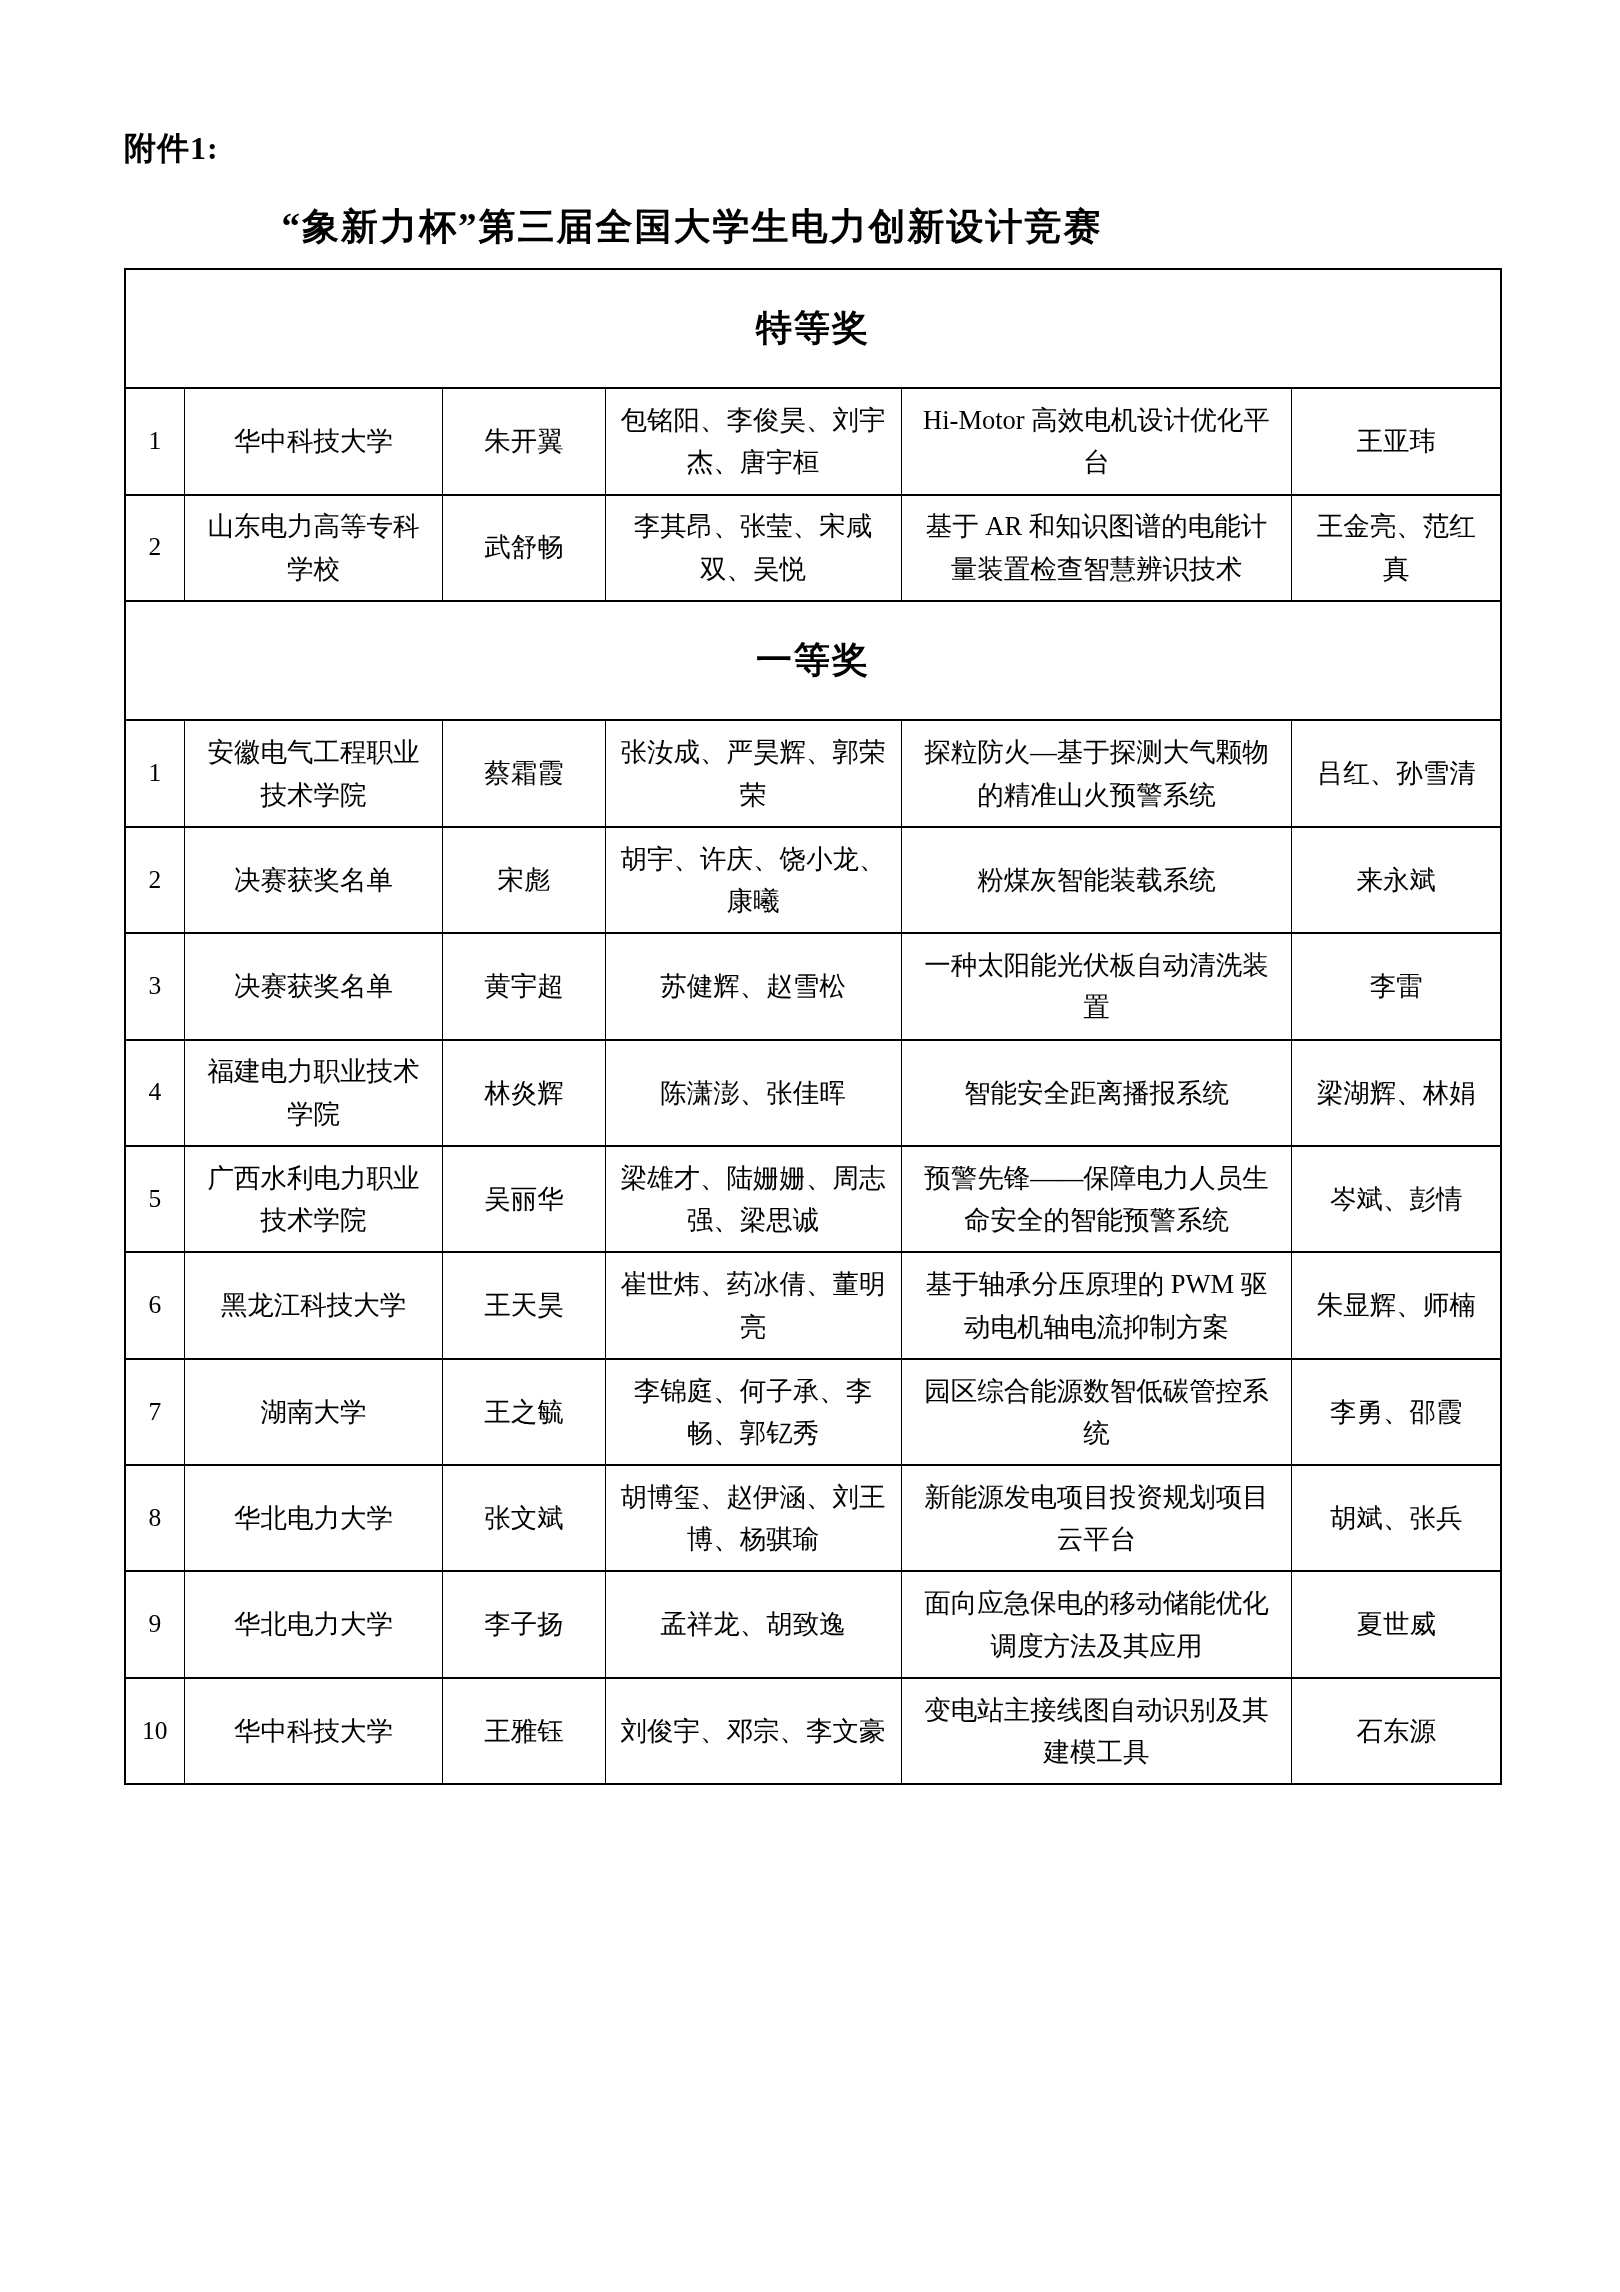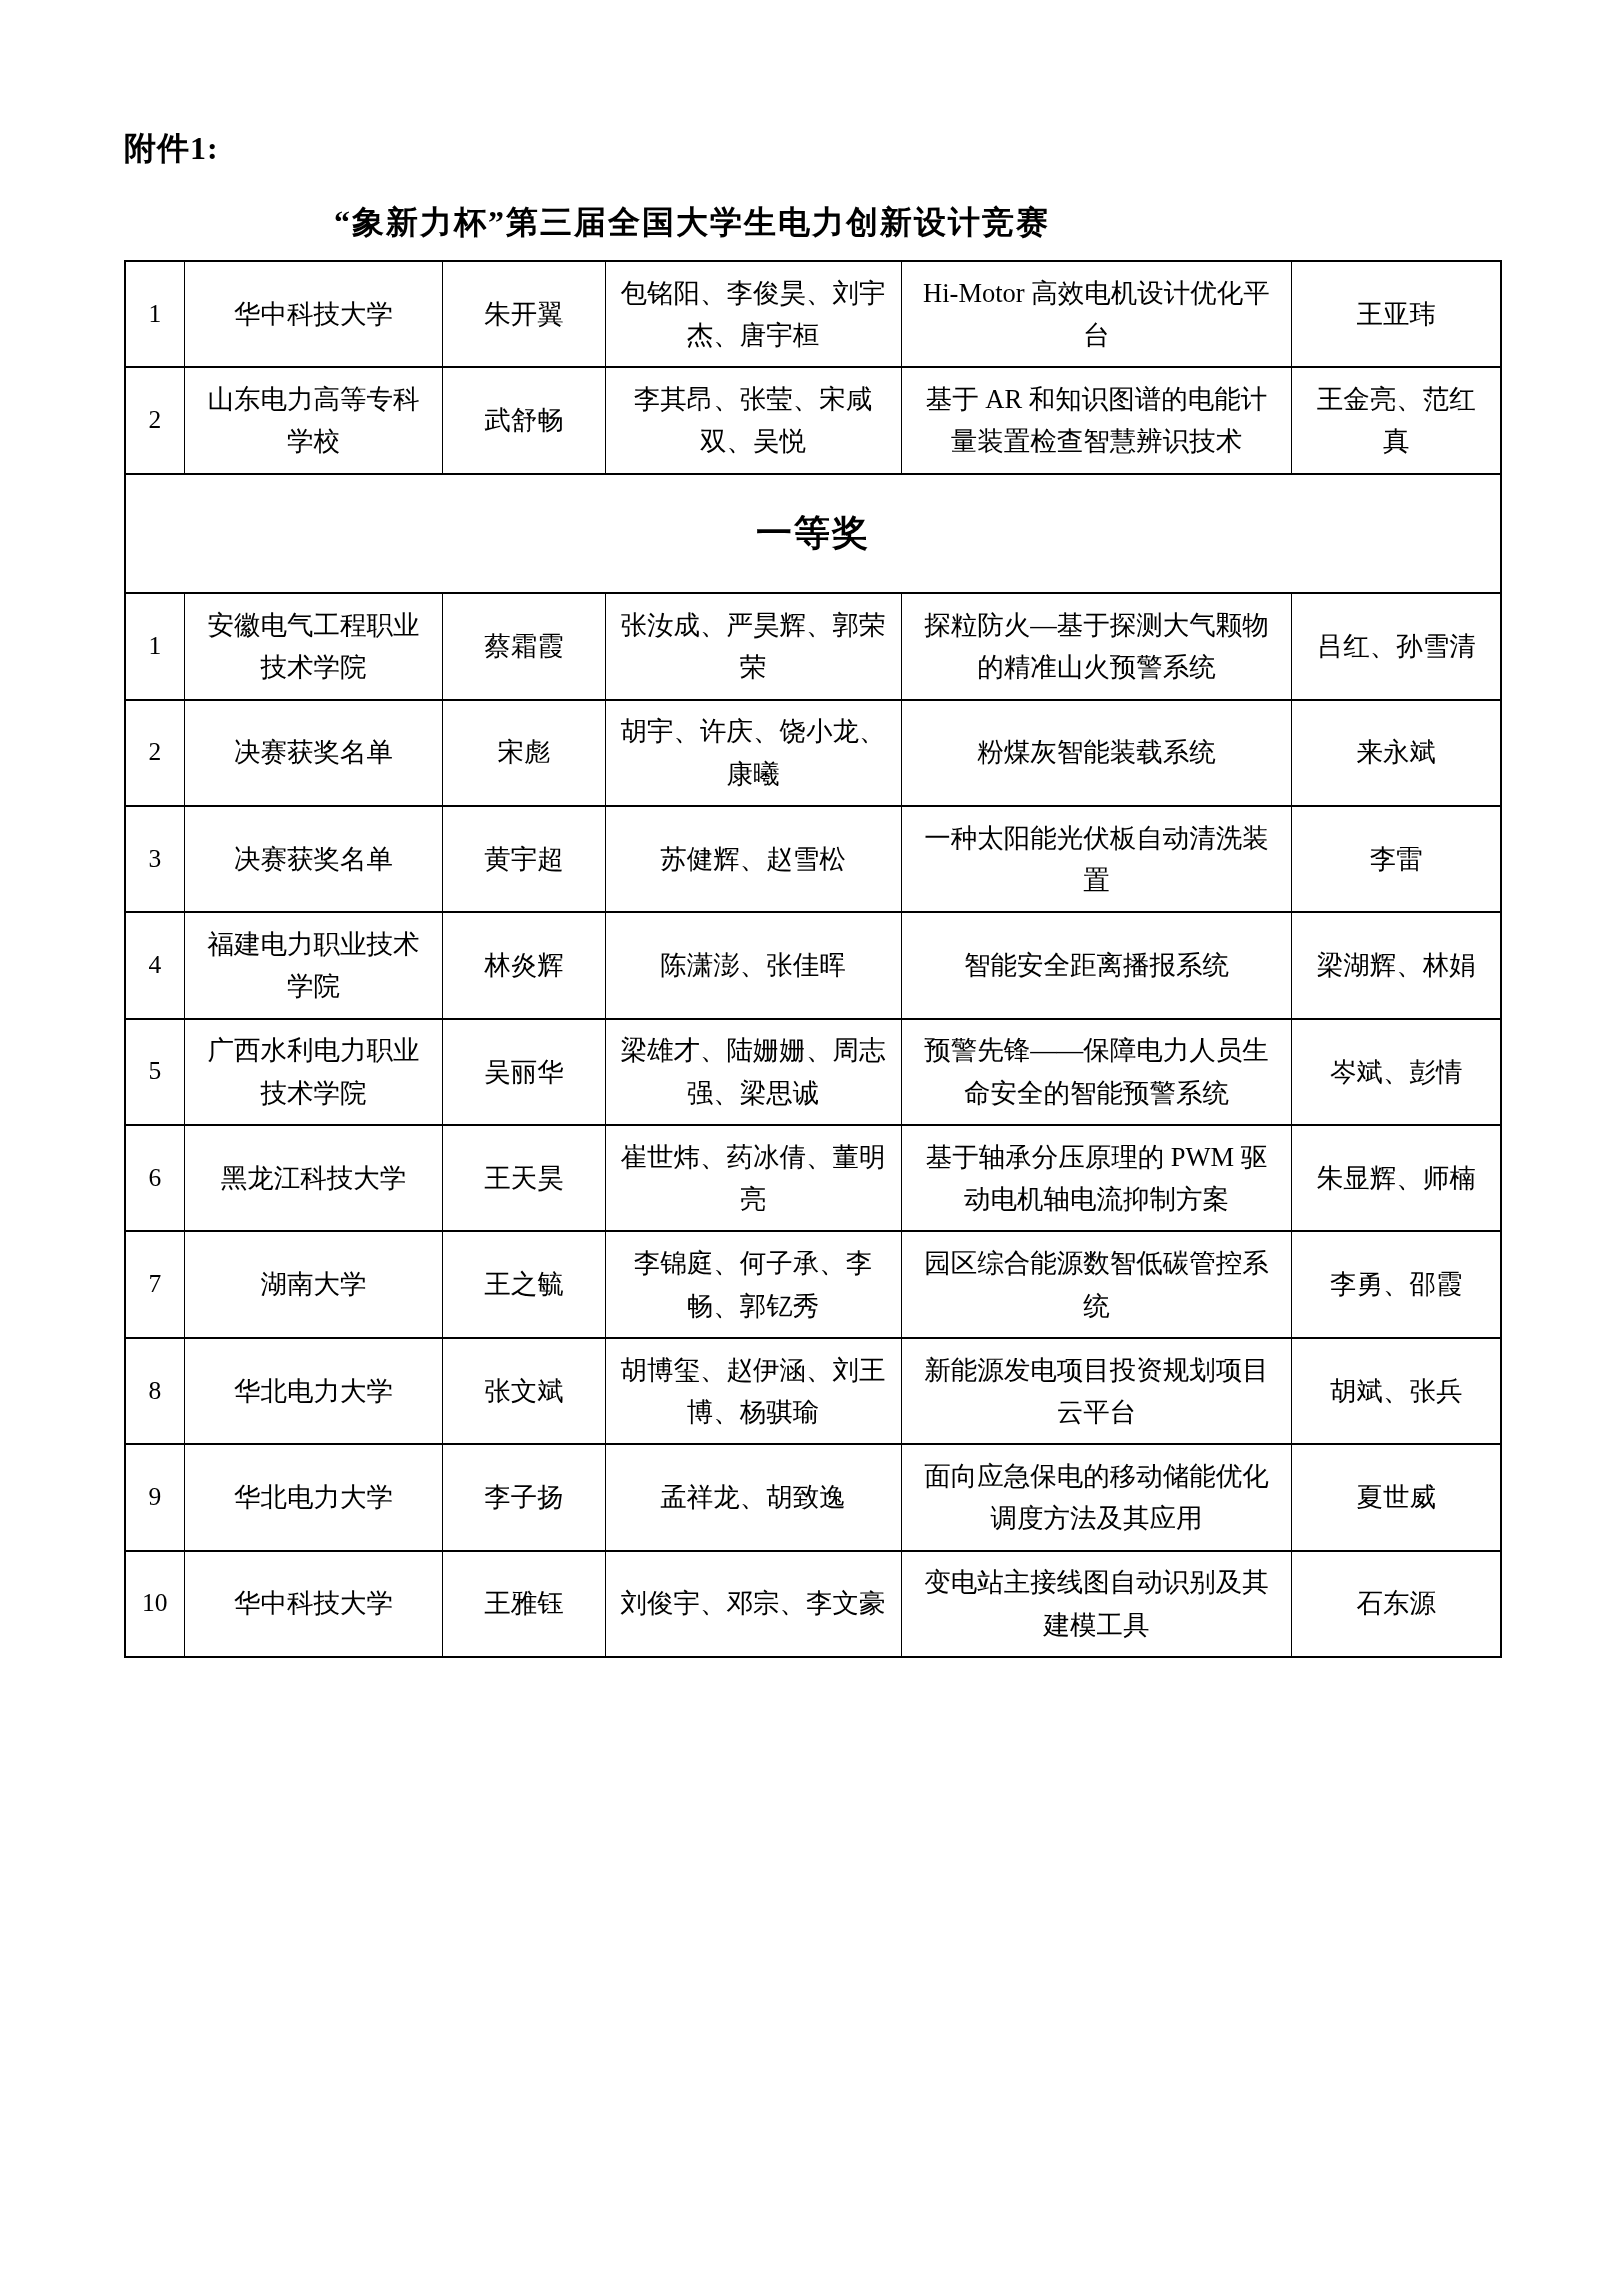--- a/index.html
+++ b/index.html
@@ -23,21 +23,21 @@
   .attachment-label {
     margin-top: 127px;
     font-size: 32px;
     font-weight: bold;
     text-align: left;
     letter-spacing: 1px;
   }
   .doc-title {
     margin-top: 27.4px;
     text-align: center;
-    font-size: 32px;
+    font-size: 37px;
     font-weight: bold;
     line-height: 1.55;
     letter-spacing: 2px;
   }
   .doc-note {
     margin-top: 13.7px;
     text-align: right;
     font-size: 22.5px;
     font-weight: bold;
     padding-right: 3.9px;
@@ -89,20 +89,23 @@
   <table class="awards">
     <colgroup>
       <col style="width:4.3%">
       <col style="width:18.8%">
       <col style="width:11.8%">
       <col style="width:21.5%">
       <col style="width:28.4%">
       <col style="width:15.2%">
     </colgroup>
     <tbody id="awards-body">
+        <tr class="section-row">
+          <td colspan="6">特等奖</td>
+        </tr>
         <tr class="data-row">
           <td class="cell-no">1</td>
           <td class="cell-school">华中科技大学</td>
           <td class="cell-leader">朱开翼</td>
           <td class="cell-members">包铭阳、李俊昊、刘宇杰、唐宇桓</td>
           <td class="cell-work">Hi-Motor 高效电机设计优化平台</td>
           <td class="cell-advisor">王亚玮</td>
         </tr>
         <tr class="data-row">
           <td class="cell-no">2</td>

